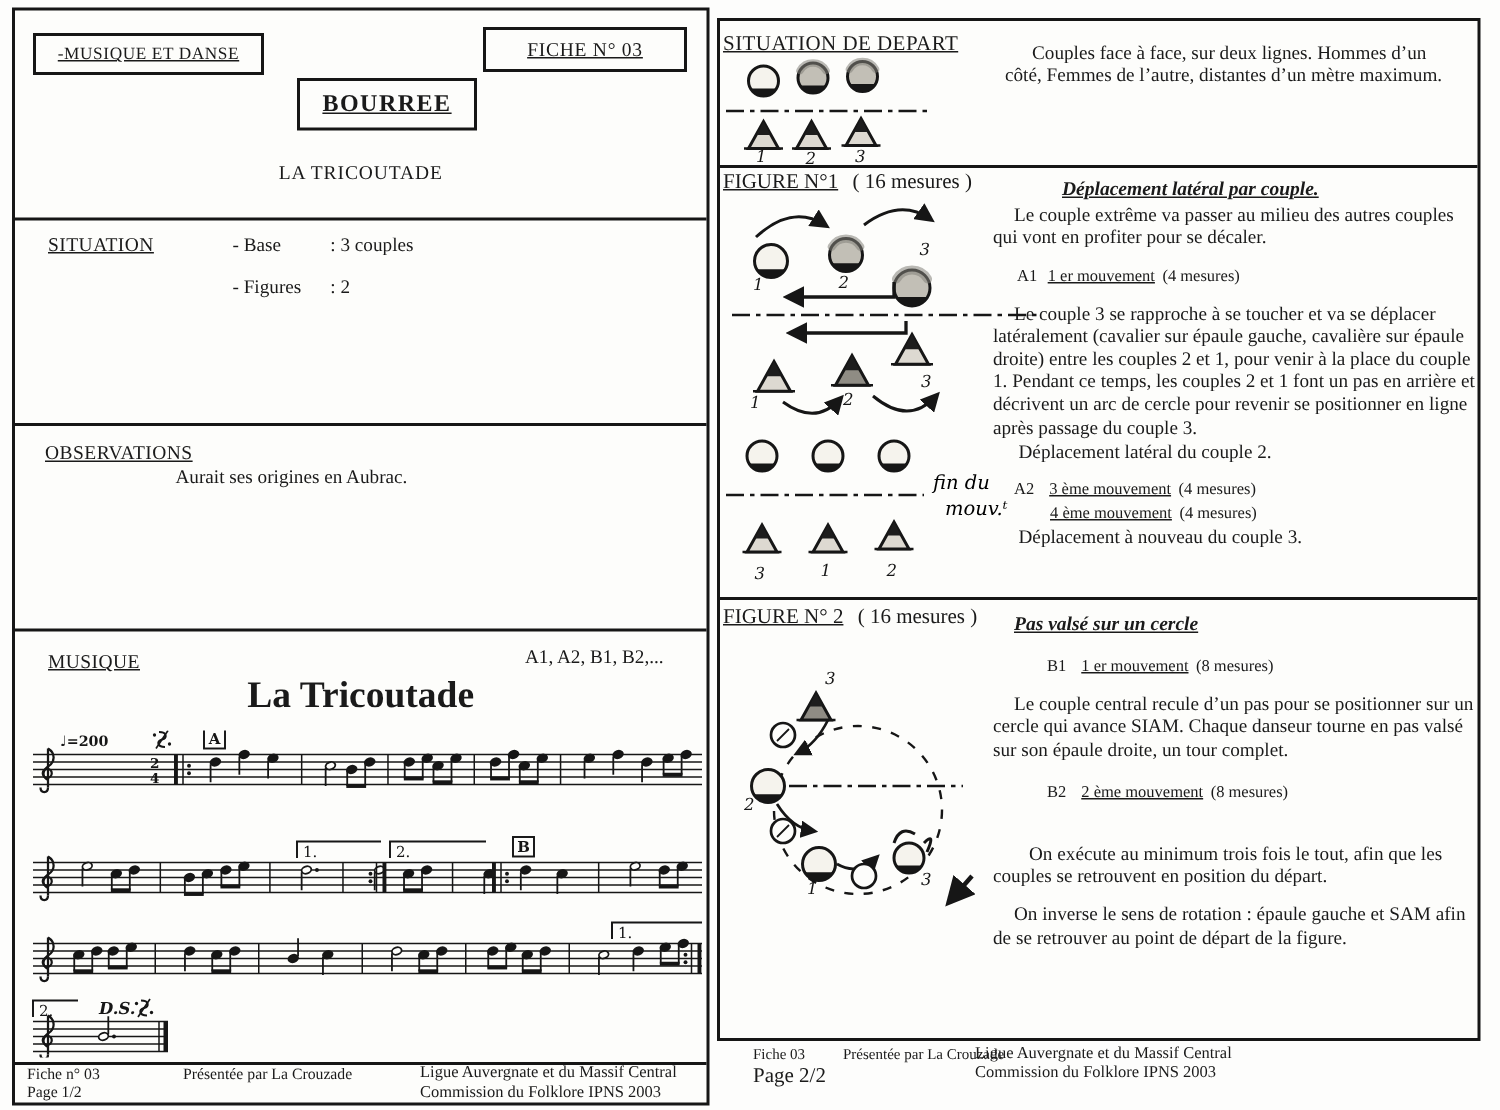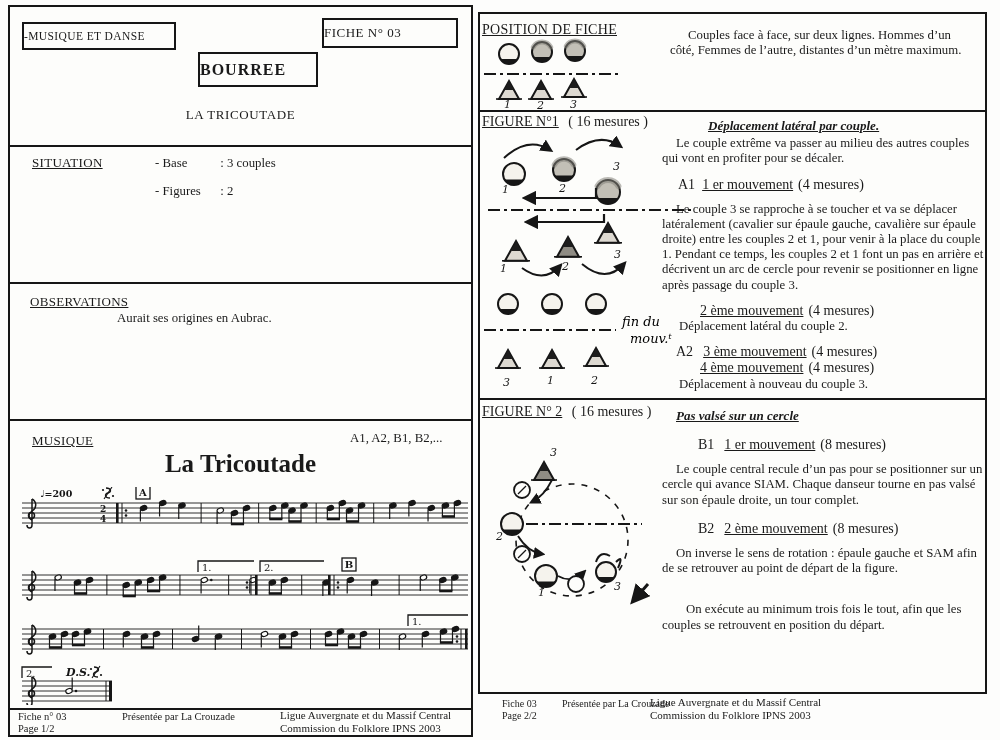--- a/index.html
+++ b/index.html
@@ -2,31 +2,31 @@
 <html><head>
 <meta charset="utf-8">
 <style>
   html,body{margin:0;padding:0;background:#ffffff;}
   .canvas{position:relative;width:1000px;height:740px;background:#fdfdfc;font-family:"Liberation Serif",serif;color:#1a1a1a;overflow:hidden;}
   .page{position:absolute;background:#fdfdfb;}
   .page1{left:8px;top:5px;width:461px;height:728px;border:2px solid #161616;}
   .page2{left:478px;top:12px;width:505px;height:678px;border:2px solid #161616;}
   .divider{position:absolute;left:0;width:100%;border-top:2px solid #161616;}
   .abs{position:absolute;}
-  .box{position:absolute;border:2px solid #161616;display:flex;align-items:center;}
+  .box{position:absolute;border:2px solid #161616;display:flex;align-items:center;justify-content:center;text-decoration:underline;}
   .heading{font-size:13px;text-decoration:underline;letter-spacing:.3px;}
   .subtitle{font-weight:bold;font-style:italic;text-decoration:underline;font-size:13px;}
   .body-txt{font-size:12.8px;line-height:15.2px;}
   .u{text-decoration:underline;}
   .hand{font-family:"DejaVu Serif",serif;font-style:italic;}
   .ftr-small{font-size:10.5px;}
   .ftr-bold{font-size:11px;font-weight:normal;line-height:13px;}
   svg text{font-family:"DejaVu Serif",serif;}
   .num{font-size:11px;font-style:italic;fill:#161616;}
-  .mvt-line{font-size:14px;line-height:15.2px;}
+  .mvt-line{font-size:11px;line-height:15.2px;}
 </style>
 </head>
 <body>
 
 <svg width="0" height="0" style="position:absolute">
   <defs>
     <marker id="ah" viewBox="0 0 10 10" refX="7" refY="5" markerWidth="6.5" markerHeight="6.5" orient="auto-start-reverse">
       <path d="M0,0 L10,5 L0,10 z" fill="#161616"></path>
     </marker>
   </defs>
@@ -305,21 +305,21 @@
       <div>Ligue Auvergnate et du Massif Central</div>
       <div>Commission du Folklore  IPNS  2003</div>
     </div>
   </div>
 
   <div class="page page2">
 
     <div class="divider" style="top:96px"></div>
     <div class="divider" style="top:384px"></div>
 
-    <span class="heading abs" style="left:2px;top:8px;font-size:14px">POSITION DE FICHE</span>
+    <span class="heading abs" style="left:2px;top:8px;font-size:14px">SITUATION DE DEPART</span>
     <svg class="abs" style="left:2px;top:24px" width="180" height="72" viewBox="0 0 180 72">
       <g class="dancer">
           <circle cx="27" cy="16" r="10" fill="#f5f3ed" stroke="#161616" stroke-width="2"></circle>
           <path d="M 18.33974596215561 21 A 10 10 0 0 0 35.66025403784439 21 Z" fill="#161616"></path>
         </g>
       <g class="dancer">
           <circle cx="60" cy="14" r="10" fill="#c2bfb6" stroke="#161616" stroke-width="2"></circle>
           <path d="M 51.33974596215561 19 A 10 10 0 0 0 68.66025403784438 19 Z" fill="#161616"></path>
           <path d="M 51.33974596215561 9 A 10 10 0 0 1 68.66025403784438 9" stroke="#84817a" stroke-width="5" fill="none" stroke-linecap="round" opacity="0.55"></path>
         </g>
@@ -436,23 +436,20 @@
       <text class="num" x="107" y="96">2</text>
     </svg>
 
     <div class="abs" style="left:182px;top:104px;width:322px">
       <div class="subtitle" style="margin-left:46px">Déplacement latéral par couple.</div>
       <div class="body-txt" style="margin-top:2px;text-indent:14px">Le couple extrême va passer au milieu des autres couples qui vont en profiter pour se décaler.</div>
       <div class="mvt-line" style="margin-top:11px;margin-left:16px">
         <span>A1</span><span class="u" style="margin-left:7px">1 er mouvement</span><span style="margin-left:5px">(4 mesures)</span>
       </div>
       <div class="body-txt" style="margin-top:9px;text-indent:14px">Le couple 3 se rapproche à se toucher et va se déplacer latéralement (cavalier sur épaule gauche, cavalière sur épaule droite) entre les couples 2 et 1, pour venir à la place du couple 1. Pendant ce temps, les couples 2 et 1 font un pas en arrière et décrivent un arc de cercle pour revenir se positionner en ligne après passage du couple 3.</div>
-      <div class="mvt-line" style="margin-top:10px;margin-left:38px">
-        <span class="u">2 ème mouvement</span><span style="margin-left:5px">(4 mesures)</span>
-      </div>
       <div class="body-txt" style="margin-top:1px;margin-left:17px">Déplacement latéral du couple 2.</div>
       <div class="mvt-line" style="margin-top:10px;margin-left:14px">
         <span>A2</span><span class="u" style="margin-left:10px">3 ème mouvement</span><span style="margin-left:5px">(4 mesures)</span>
       </div>
       <div class="mvt-line" style="margin-top:1px;margin-left:38px">
         <span class="u">4 ème mouvement</span><span style="margin-left:5px">(4 mesures)</span>
       </div>
       <div class="body-txt" style="margin-top:1px;margin-left:17px">Déplacement à nouveau du couple 3.</div>
     </div>
 
@@ -500,25 +497,25 @@
 
     <div class="abs" style="left:182px;top:394px;width:322px">
       <div class="subtitle" style="margin-left:14px">Pas valsé sur un cercle</div>
       <div class="mvt-line" style="margin-top:13px;margin-left:36px">
         <span>B1</span><span class="u" style="margin-left:10px">1 er mouvement</span><span style="margin-left:5px">(8 mesures)</span>
       </div>
       <div class="body-txt" style="margin-top:10px;text-indent:14px">Le couple central recule d’un pas pour se positionner sur un cercle qui avance SIAM. Chaque danseur tourne en pas valsé sur son épaule droite, un tour complet.</div>
       <div class="mvt-line" style="margin-top:13px;margin-left:36px">
         <span>B2</span><span class="u" style="margin-left:10px">2 ème mouvement</span><span style="margin-left:5px">(8 mesures)</span>
       </div>
+      <div class="body-txt" style="margin-top:26px;text-indent:24px">On exécute au minimum trois fois le tout, afin que les couples se retrouvent en position du départ.</div>
       <div class="body-txt" style="margin-top:10px;text-indent:14px">On inverse le sens de rotation : épaule gauche et SAM afin de se retrouver au point de départ de la figure.</div>
-      <div class="body-txt" style="margin-top:26px;text-indent:24px">On exécute au minimum trois fois le tout, afin que les couples se retrouvent en position du départ.</div>
     </div>
   </div>
 
   <div class="abs ftr-small" style="left:502px;top:698px;font-size:10px">Fiche 03</div>
-  <div class="abs ftr-small" style="left:502px;top:710px;font-size:10px">Page 2/2</div>
+  <div class="abs ftr-small" style="left:502px;top:710px;font-size:14px">Page 2/2</div>
   <div class="abs ftr-small" style="left:562px;top:698px;font-size:10px">Présentée par La Crouzade</div>
   <div class="abs ftr-bold" style="left:650px;top:696px;width:320px">
     <div>Ligue Auvergnate et du Massif Central</div>
     <div>Commission du Folklore  IPNS  2003</div>
   </div>
 </div>
 
 </body></html>

